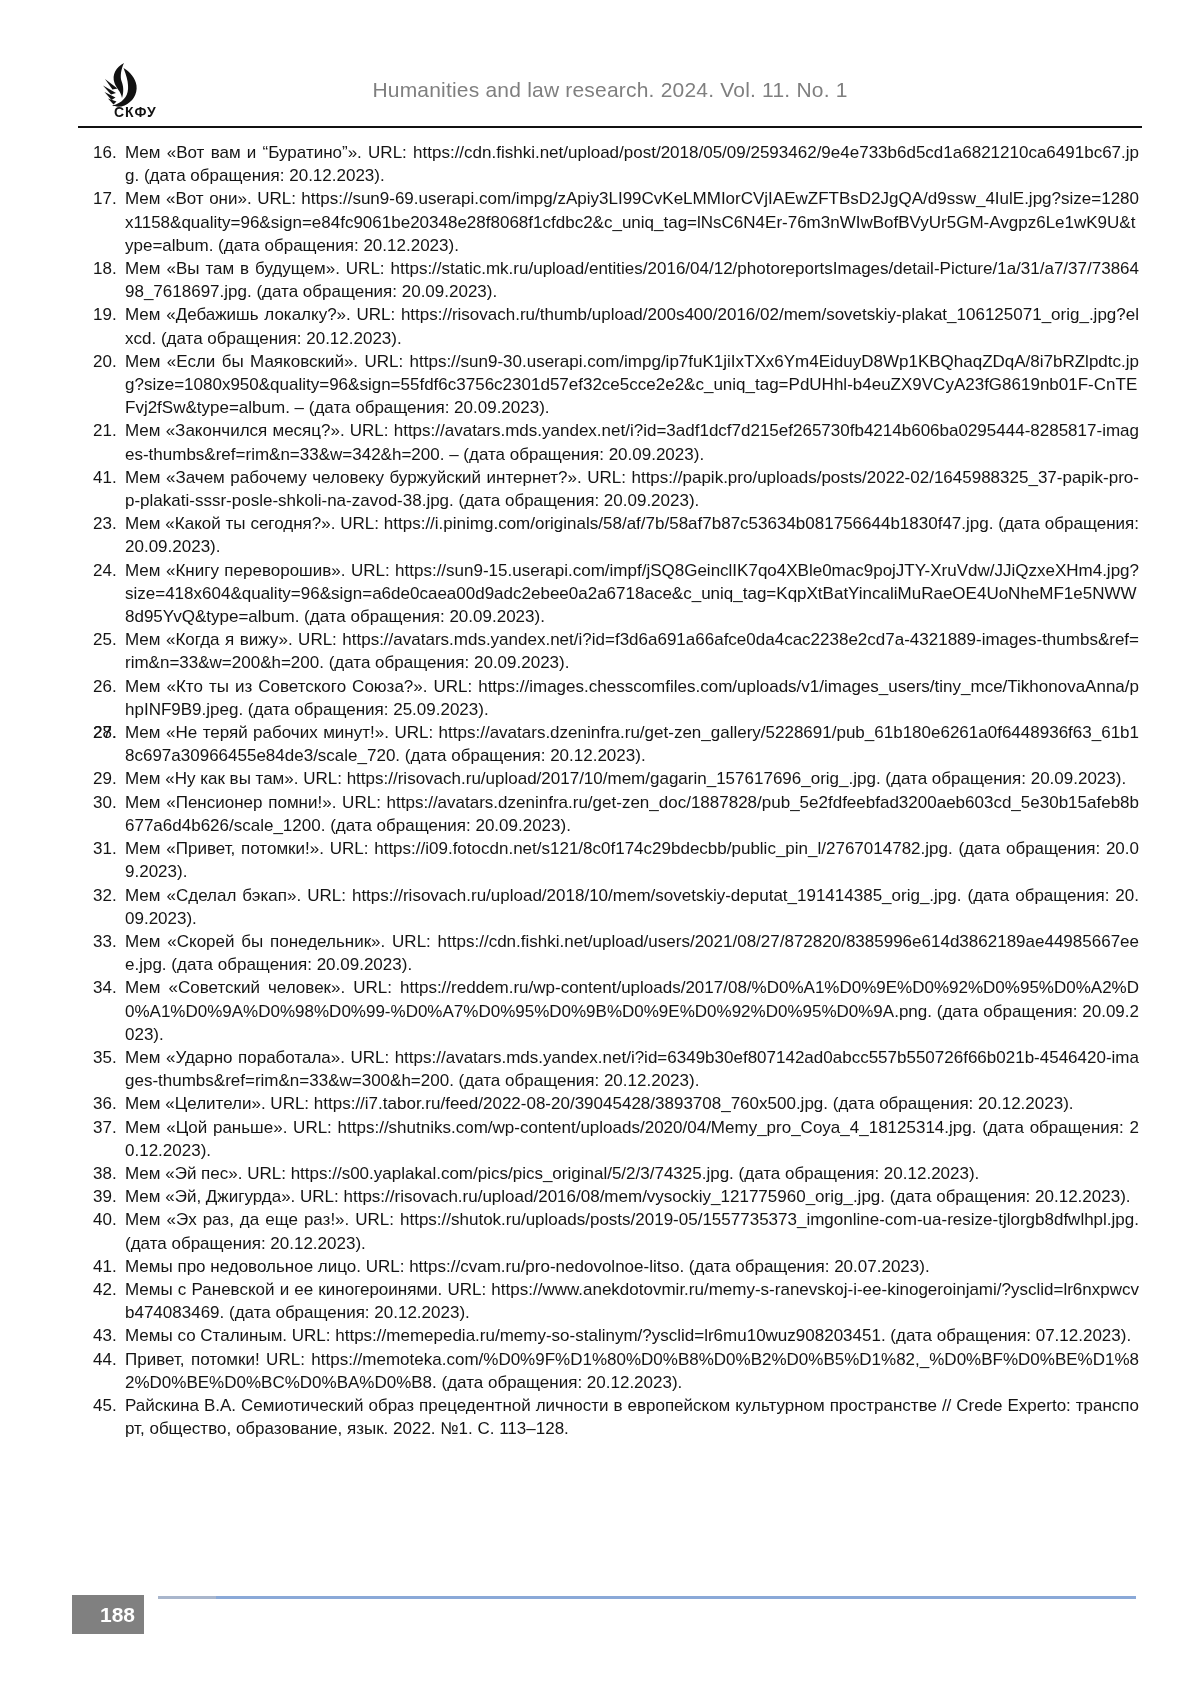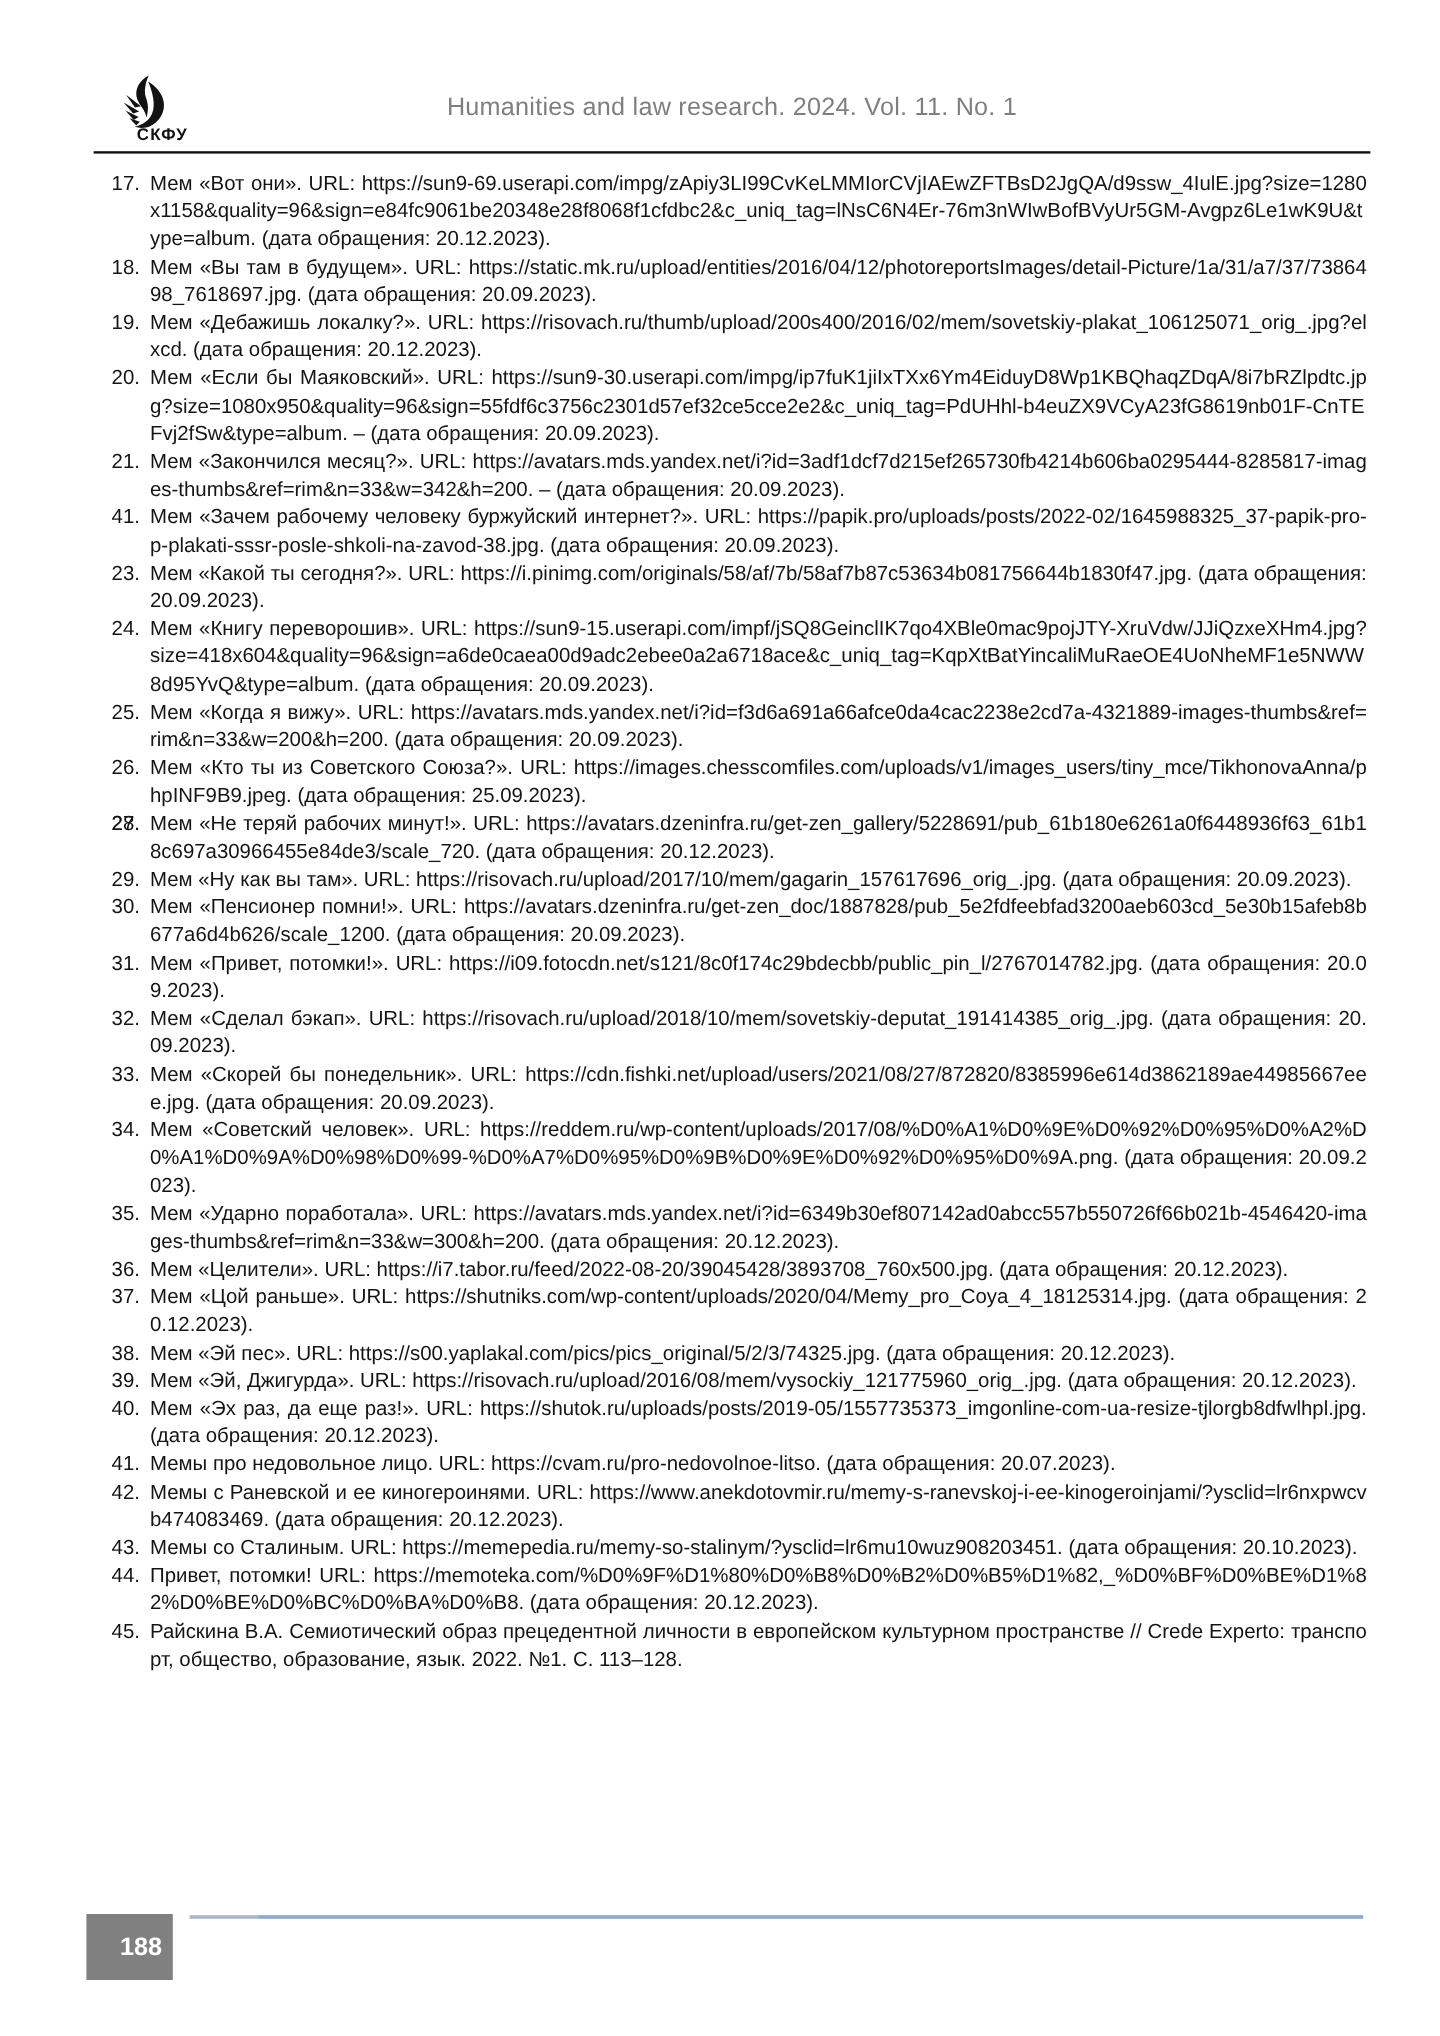--- a/index.html
+++ b/index.html
@@ -49,21 +49,21 @@
     overflow-wrap: anywhere;
   }
   .ref-num {
     position: absolute; left: 0; top: 0;
     word-break: normal;
   }
 
   
   .page-number-badge {
     position: absolute; left: 72px; top: 1595px;
-    width: 72px; height: 55px;
+    width: 72px; height: 39px;
     background: #808080;
     color: #ffffff;
     font-size: 21px; font-weight: bold;
     display: flex; align-items: center; justify-content: flex-end;
     padding-right: 9px; box-sizing: border-box;
   }
   .footer-line {
     position: absolute; left: 158px; top: 1596px;
     width: 978px; height: 3px;
     background: linear-gradient(90deg, #a9b6cc 0px, #a9b6cc 58px, #8aa9d8 58px, #8aa9d8 100%);
@@ -88,20 +88,24 @@
     </svg>
     <div class="logo-text">СКФУ</div>
   </div>
 
   <div class="journal-title">Humanities and law research. 2024. Vol. 11. No. 1</div>
 
   <div class="header-rule"></div>
 
   <ol class="refs">
 
+      <li class="ref">
+        <span class="ref-num">16.</span>
+        <span class="ref-text">Мем «Вот вам и “Буратино”». URL: https://cdn.fishki.net/upload/post/2018/05/09/2593462/9e4e733b6d5cd1a6821210ca6491bc67.jpg. (дата обращения: 20.12.2023).</span>
+      </li>
 
       <li class="ref">
         <span class="ref-num">17.</span>
         <span class="ref-text">Мем «Вот они». URL: https://sun9-69.userapi.com/impg/zApiy3LI99CvKeLMMIorCVjIAEwZFTBsD2JgQA/d9ssw_4IulE.jpg?size=1280x1158&amp;quality=96&amp;sign=e84fc9061be20348e28f8068f1cfdbc2&amp;c_uniq_tag=lNsC6N4Er-76m3nWIwBofBVyUr5GM-Avgpz6Le1wK9U&amp;type=album. (дата обращения: 20.12.2023).</span>
       </li>
 
       <li class="ref">
         <span class="ref-num">18.</span>
         <span class="ref-text">Мем «Вы там в будущем». URL: https://static.mk.ru/upload/entities/2016/04/12/photoreportsImages/detail-Picture/1a/31/a7/37/7386498_7618697.jpg. (дата обращения: 20.09.2023).</span>
       </li>
@@ -220,21 +224,21 @@
         <span class="ref-text">Мемы про недовольное лицо. URL: https://cvam.ru/pro-nedovolnoe-litso. (дата обращения: 20.07.2023).</span>
       </li>
 
       <li class="ref">
         <span class="ref-num">42.</span>
         <span class="ref-text">Мемы с Раневской и ее киногероинями. URL: https://www.anekdotovmir.ru/memy-s-ranevskoj-i-ee-kinogeroinjami/?ysclid=lr6nxpwcvb474083469. (дата обращения: 20.12.2023).</span>
       </li>
 
       <li class="ref">
         <span class="ref-num">43.</span>
-        <span class="ref-text">Мемы со Сталиным. URL: https://memepedia.ru/memy-so-stalinym/?ysclid=lr6mu10wuz908203451. (дата обращения: 20.10.2023).</span>
+        <span class="ref-text">Мемы со Сталиным. URL: https://memepedia.ru/memy-so-stalinym/?ysclid=lr6mu10wuz908203451. (дата обращения: 07.12.2023).</span>
       </li>
 
       <li class="ref">
         <span class="ref-num">44.</span>
         <span class="ref-text">Привет, потомки! URL: https://memoteka.com/%D0%9F%D1%80%D0%B8%D0%B2%D0%B5%D1%82,_%D0%BF%D0%BE%D1%82%D0%BE%D0%BC%D0%BA%D0%B8. (дата обращения: 20.12.2023).</span>
       </li>
 
       <li class="ref">
         <span class="ref-num">45.</span>
         <span class="ref-text">Райскина В.А. Семиотический образ прецедентной личности в европейском культурном пространстве // Crede Experto: транспорт, общество, образование, язык. 2022. №1. С. 113–128.</span>

